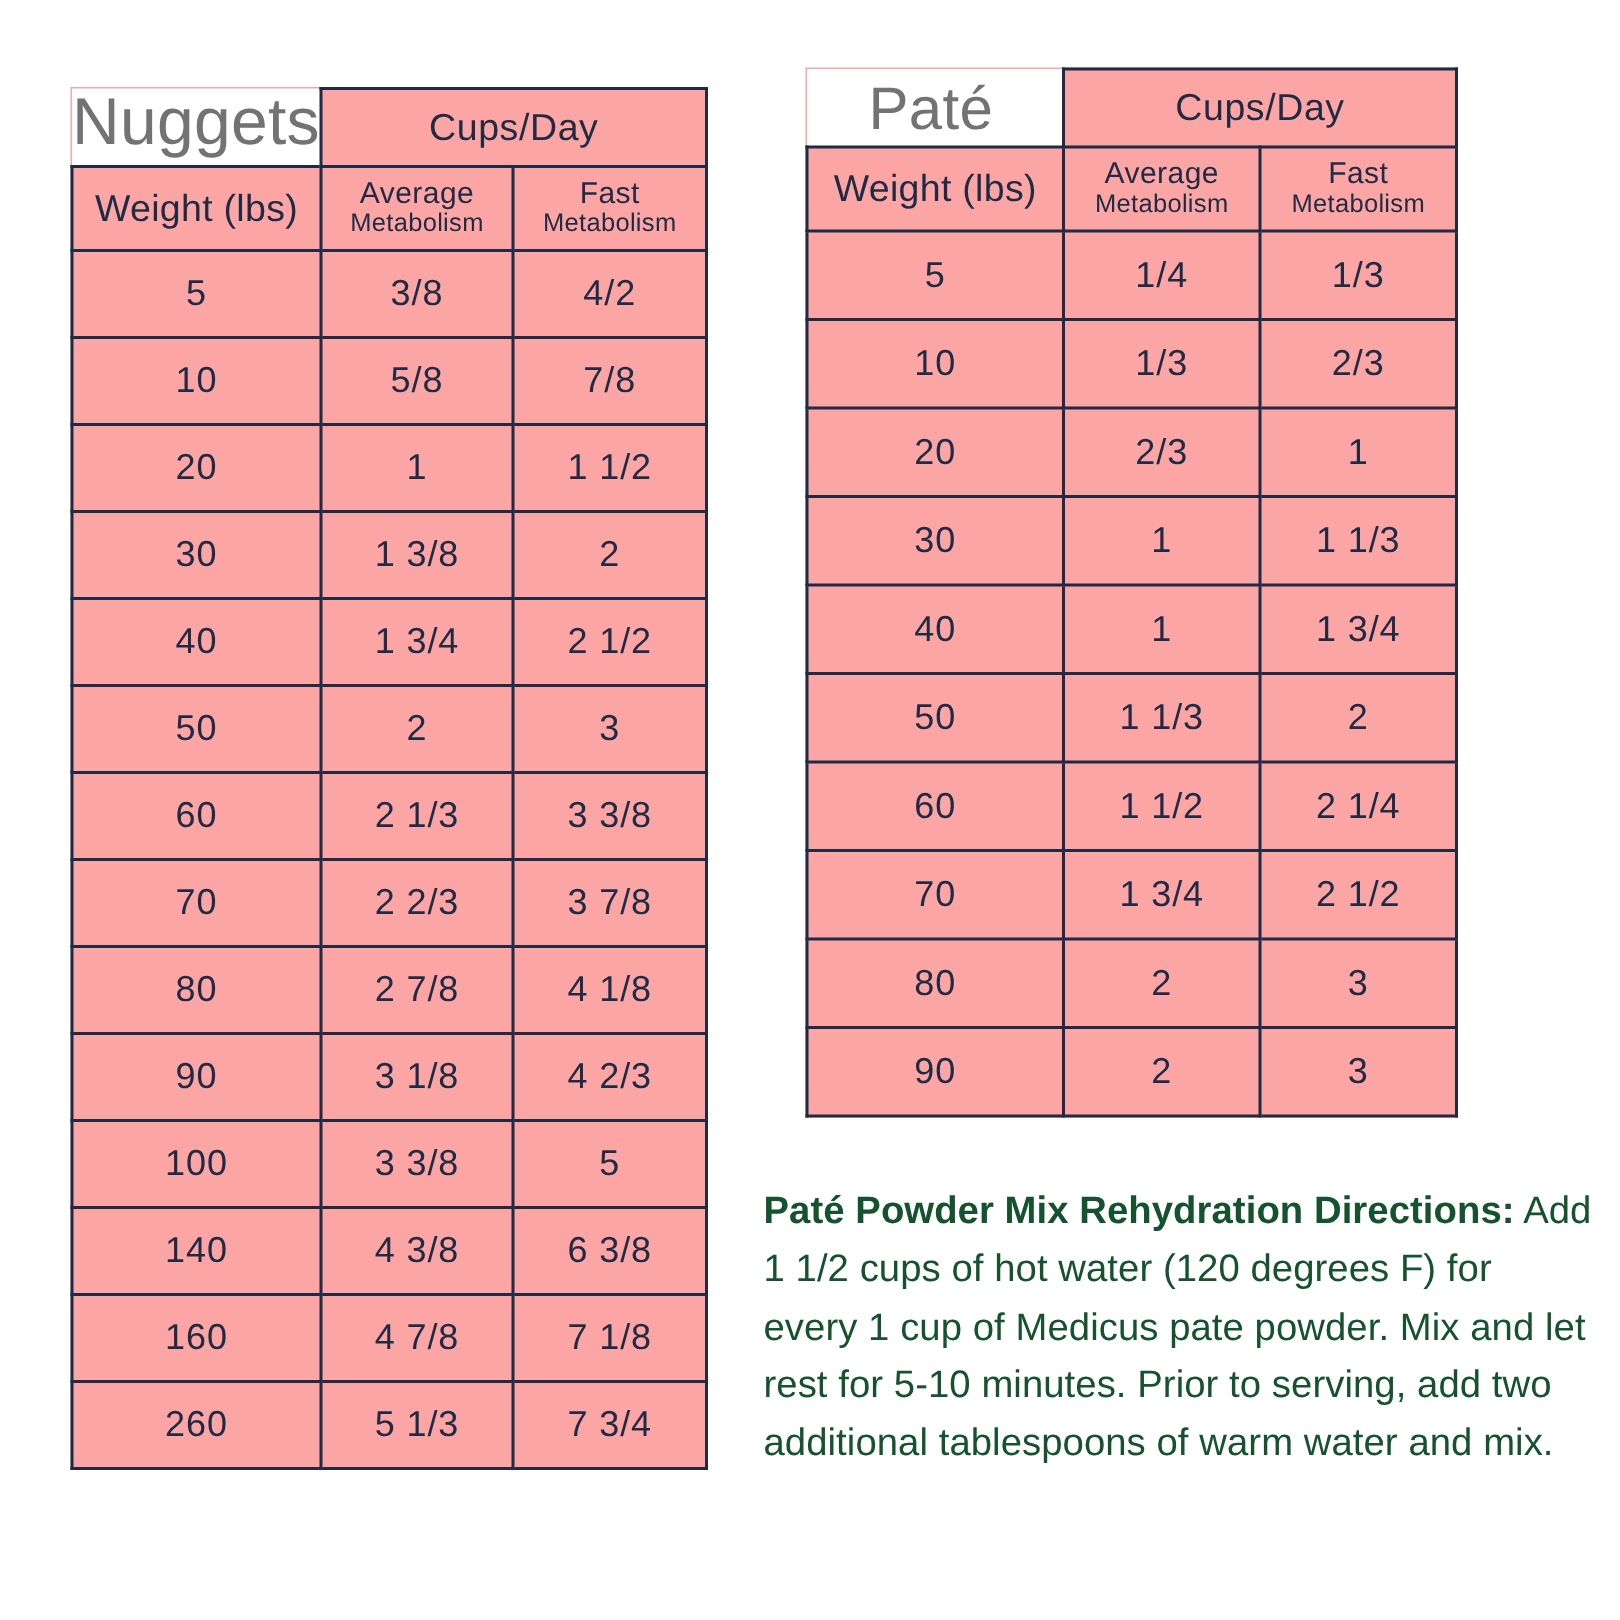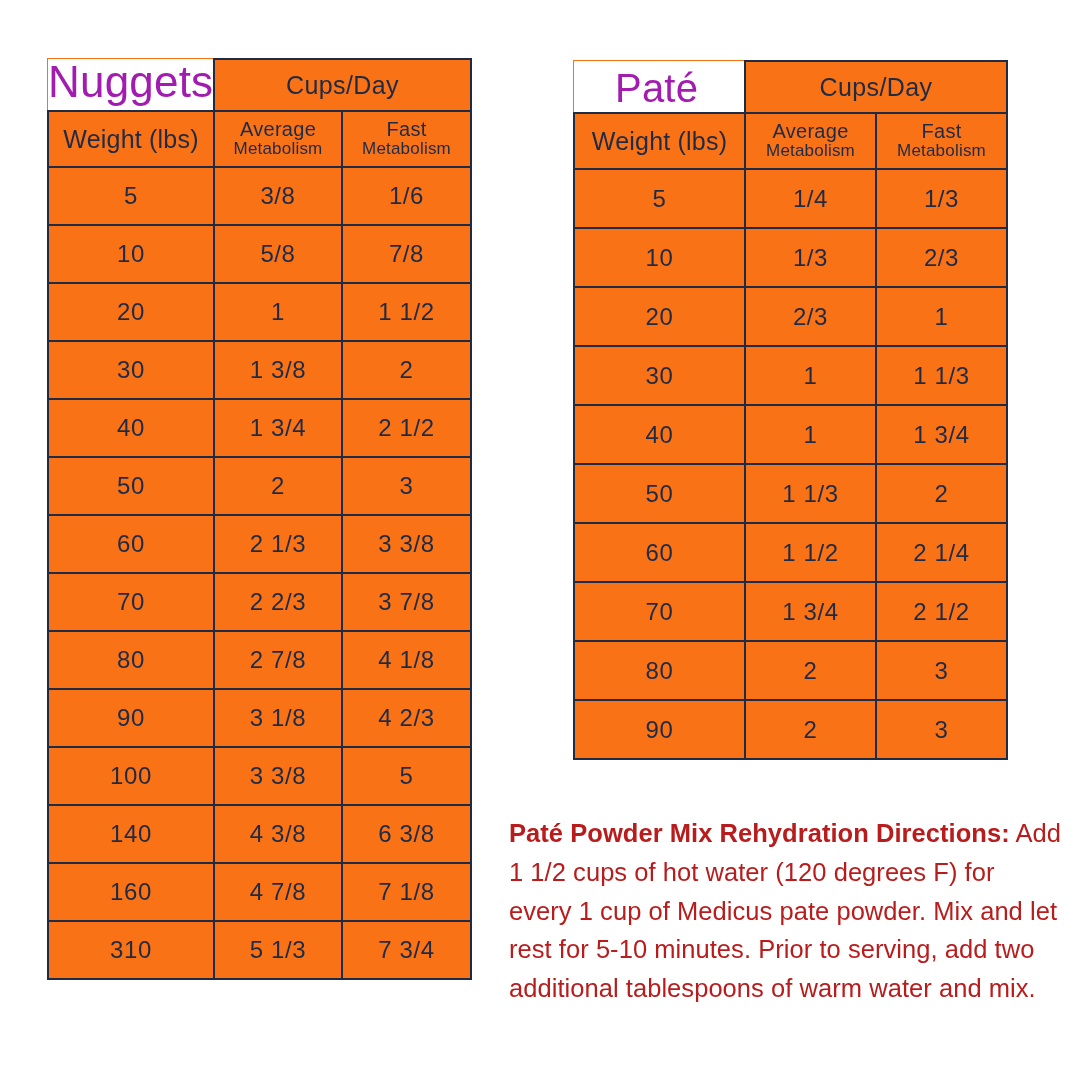--- a/index.html
+++ b/index.html
@@ -21,28 +21,28 @@
 
   
   .chart-block { position: absolute; }
 
   .chart-title {
     position: absolute;
     left: 0;
     font-weight: 400;
     letter-spacing: 0.2px;
     white-space: nowrap;
-    color: #a21caf;
+    color: #737373;
     line-height: 1;
   }
 
   table.feed-table {
     border-collapse: collapse;
     table-layout: fixed;
-    background: #f97316;
+    background: #fca5a5;
   }
   table.feed-table td, table.feed-table th {
     border: 2px solid #1f2a44;
     text-align: center;
     vertical-align: middle;
     padding: 0;
     font-weight: 400;
     color: #1f2a44;
   }
   
@@ -85,39 +85,39 @@
   #nuggets-block .chart-title { font-size: 44px; top: 2px; left: 1px; }
   #nuggets-table { width: 423px; }
   #nuggets-table .col-w  { width: 166px; }
   #nuggets-table .col-a  { width: 128px; }
   #nuggets-table .col-f  { width: 129px; }
   #nuggets-table tr.head-top td { height: 52px; }
   #nuggets-table tr.head-sub td { height: 56px; }
   #nuggets-table tr.data-row td { height: 58px; }
 
   
-  #pate-block { left: 537px; top: 60px; margin-left: 36px; }
+  #pate-block { left: 537px; top: 45px; }
   #pate-block .chart-title { font-size: 40px; top: 8px; left: 42px; }
   #pate-table { width: 433px; }
   #pate-table .col-w  { width: 171px; }
   #pate-table .col-a  { width: 131px; }
   #pate-table .col-f  { width: 131px; }
   #pate-table tr.head-top td { height: 52px; }
   #pate-table tr.head-sub td { height: 56px; }
   #pate-table tr.data-row td { height: 59px; }
 
   
   #directions {
     position: absolute;
     left: 509px;
-    top: 814px;
+    top: 788px;
     width: 552px;
     font-size: 25.5px;
     line-height: 1.52;
-    color: #b91c1c;
+    color: #14532d;
     letter-spacing: 0.05px;
   }
   #directions .dir-heading {
     font-weight: 700;
     display: inline;
   }
   #directions .dir-body {
     font-weight: 400;
     display: inline;
   }
@@ -148,21 +148,21 @@
             <span class="mh-sub">Metabolism</span>
           </td>
           <td class="metab-head">
             <span class="mh-main">Fast</span>
             <span class="mh-sub">Metabolism</span>
           </td>
         </tr>
       <tr class="data-row">
             <td class="cell">5</td>
             <td class="cell">3/8</td>
-            <td class="cell">1/6</td>
+            <td class="cell">4/2</td>
           </tr>
           <tr class="data-row">
             <td class="cell">10</td>
             <td class="cell">5/8</td>
             <td class="cell">7/8</td>
           </tr>
           <tr class="data-row">
             <td class="cell">20</td>
             <td class="cell">1</td>
             <td class="cell">1 1/2</td>
@@ -211,21 +211,21 @@
             <td class="cell">140</td>
             <td class="cell">4 3/8</td>
             <td class="cell">6 3/8</td>
           </tr>
           <tr class="data-row">
             <td class="cell">160</td>
             <td class="cell">4 7/8</td>
             <td class="cell">7 1/8</td>
           </tr>
           <tr class="data-row">
-            <td class="cell">310</td>
+            <td class="cell">260</td>
             <td class="cell">5 1/3</td>
             <td class="cell">7 3/4</td>
           </tr>
         </tbody>
     </table>
   </div>
 
   <div class="chart-block" id="pate-block">
     <div class="chart-title">Paté</div>
 

